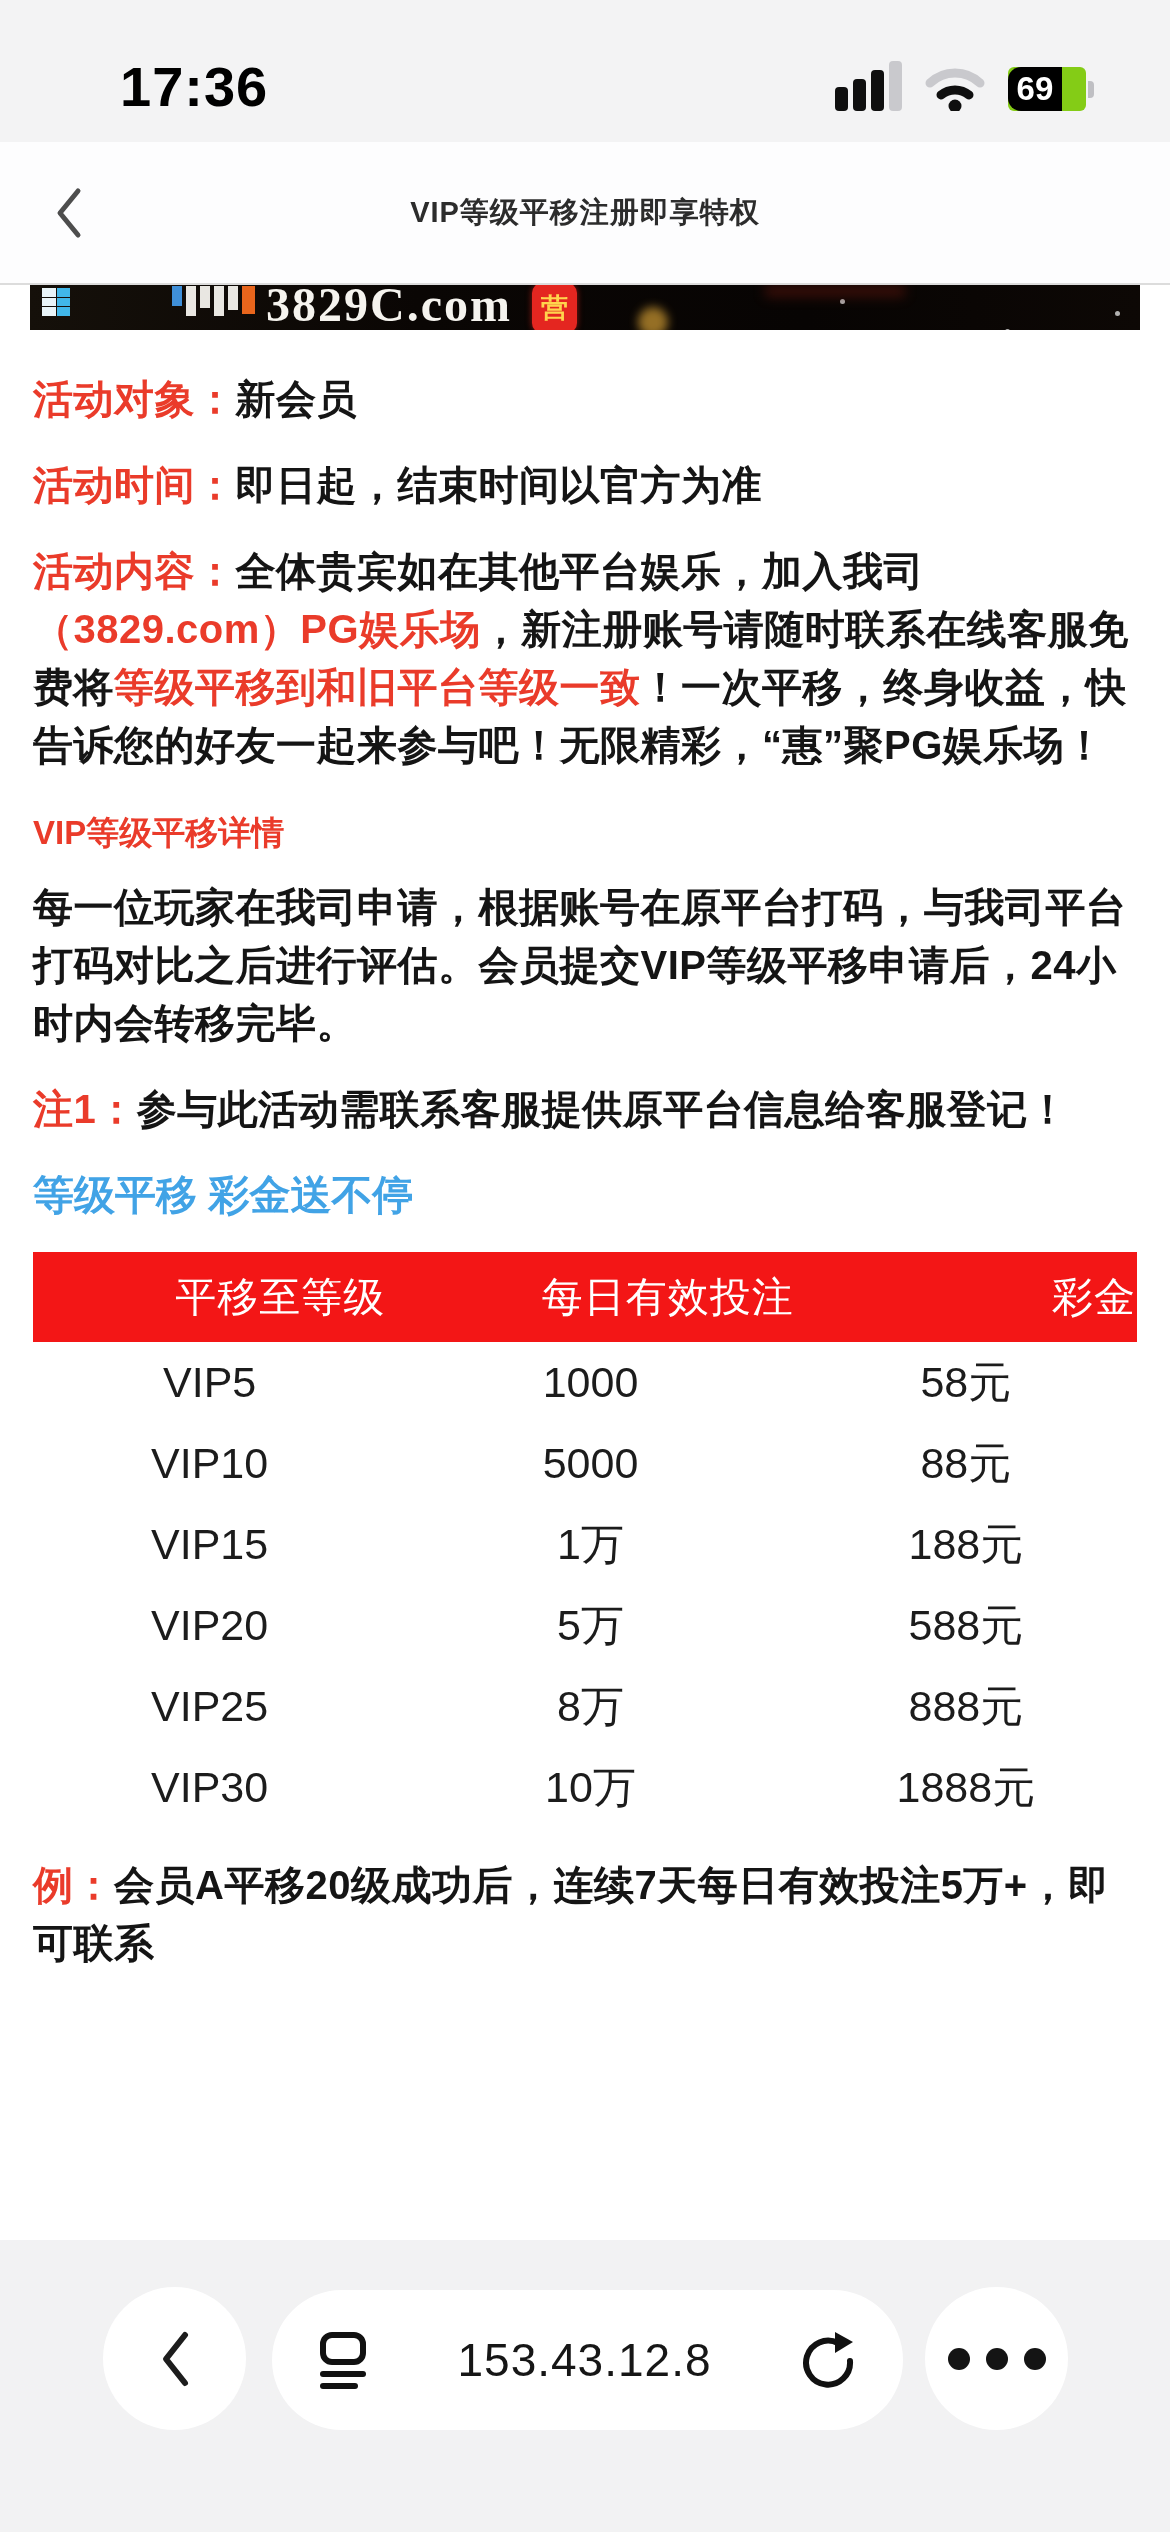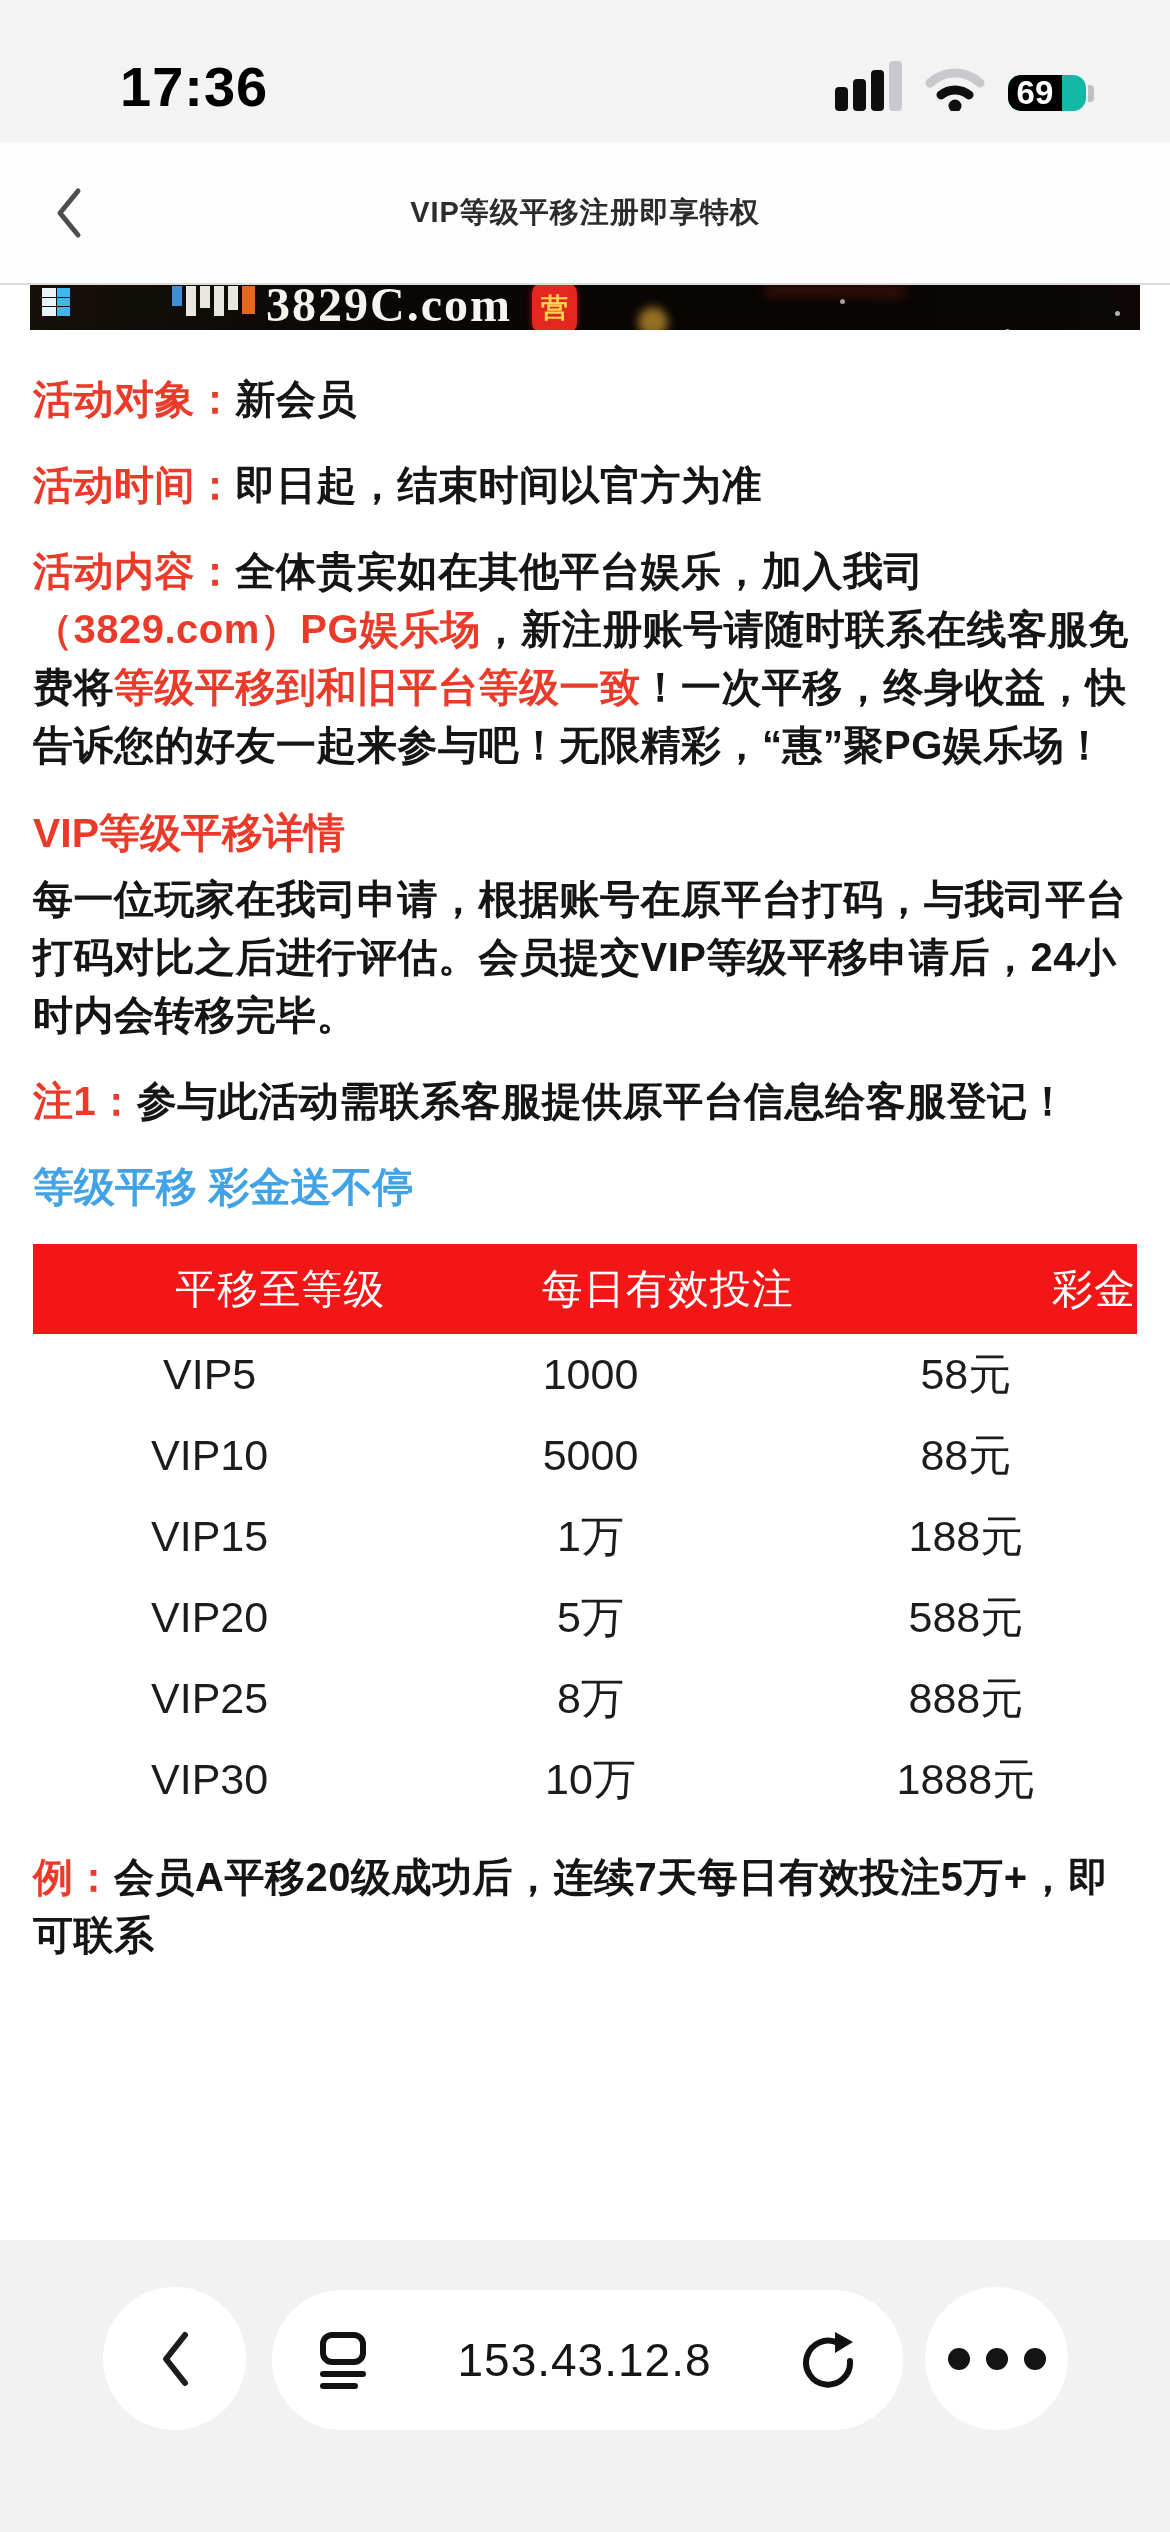--- a/index.html
+++ b/index.html
@@ -17,21 +17,21 @@
   .status-bar{height:142px;background:#f3f3f4;box-sizing:border-box;
     display:flex;align-items:center;justify-content:space-between;padding:30px 76px 0 120px;}
   .time{font-size:56px;font-weight:700;color:#000;letter-spacing:1px;}
   .status-icons{display:flex;align-items:flex-end;gap:22px;}
   .cell-bars{display:flex;align-items:flex-end;gap:5px;height:50px;}
   .cell-bars i{display:block;width:13px;border-radius:4px;background:#0f0f0f;}
   .cell-bars i:nth-child(1){height:24px;}
   .cell-bars i:nth-child(2){height:32px;}
   .cell-bars i:nth-child(3){height:41px;}
   .cell-bars i:nth-child(4){height:50px;background:#c9c9cd;}
-  .battery{position:relative;width:78px;height:36px;border-radius:13px;background:#14b8a6;
+  .battery{position:relative;width:78px;height:44px;border-radius:6px;background:#84cc16;
     overflow:hidden;display:flex;align-items:center;}
   .battery .fill{position:absolute;left:0;top:0;bottom:0;width:69%;background:#000;
     display:flex;align-items:center;justify-content:center;border-radius:13px 0 0 13px;}
   .battery .pct{color:#fff;font-size:33px;font-weight:700;}
   .battery-nub{width:6px;height:17px;background:#bfbfc3;border-radius:0 4px 4px 0;margin-left:2px;}
   .batt-wrap{display:flex;align-items:center;}
 
   
   .nav-bar{height:141px;background:#fdfdfe;border-bottom:2px solid #dcdcdc;
     position:relative;display:flex;align-items:center;justify-content:center;}
@@ -64,21 +64,21 @@
   .speck{position:absolute;width:5px;height:5px;border-radius:50%;background:#cfcfcf;opacity:.85;}
   .smudge{position:absolute;left:735px;top:0;width:140px;height:12px;background:#5a150c;
     filter:blur(6px);opacity:.6;}
 
   
   .content{padding:40px 33px 0 33px;}
   .para{margin:0 0 28px;font-size:40px;line-height:58px;font-weight:700;color:var(--ink);
     letter-spacing:.5px;}
   .lbl{color:var(--red);}
   .red{color:var(--red);}
-  .head-red{margin:30px 0 8px;font-size:41px;line-height:58px;font-weight:700;color:var(--red);}
+  .head-red{margin:30px 0 16px;font-size:33px;line-height:58px;font-weight:700;color:var(--red);}
   .head-blue{margin:0 0 28px;font-size:41px;line-height:58px;font-weight:700;color:var(--blue);}
 
   
   table.vip{width:100%;border-collapse:collapse;table-layout:fixed;margin:0 0 28px;}
   table.vip col.c1{width:32%;} table.vip col.c2{width:37%;} table.vip col.c3{width:31%;}
   table.vip th{background:var(--table-red);color:#fff;font-size:41px;font-weight:500;
     height:88px;text-align:right;letter-spacing:1px;}
   table.vip td{height:79px;text-align:center;font-size:43px;font-weight:400;color:#1c1c1c;}
 
   

